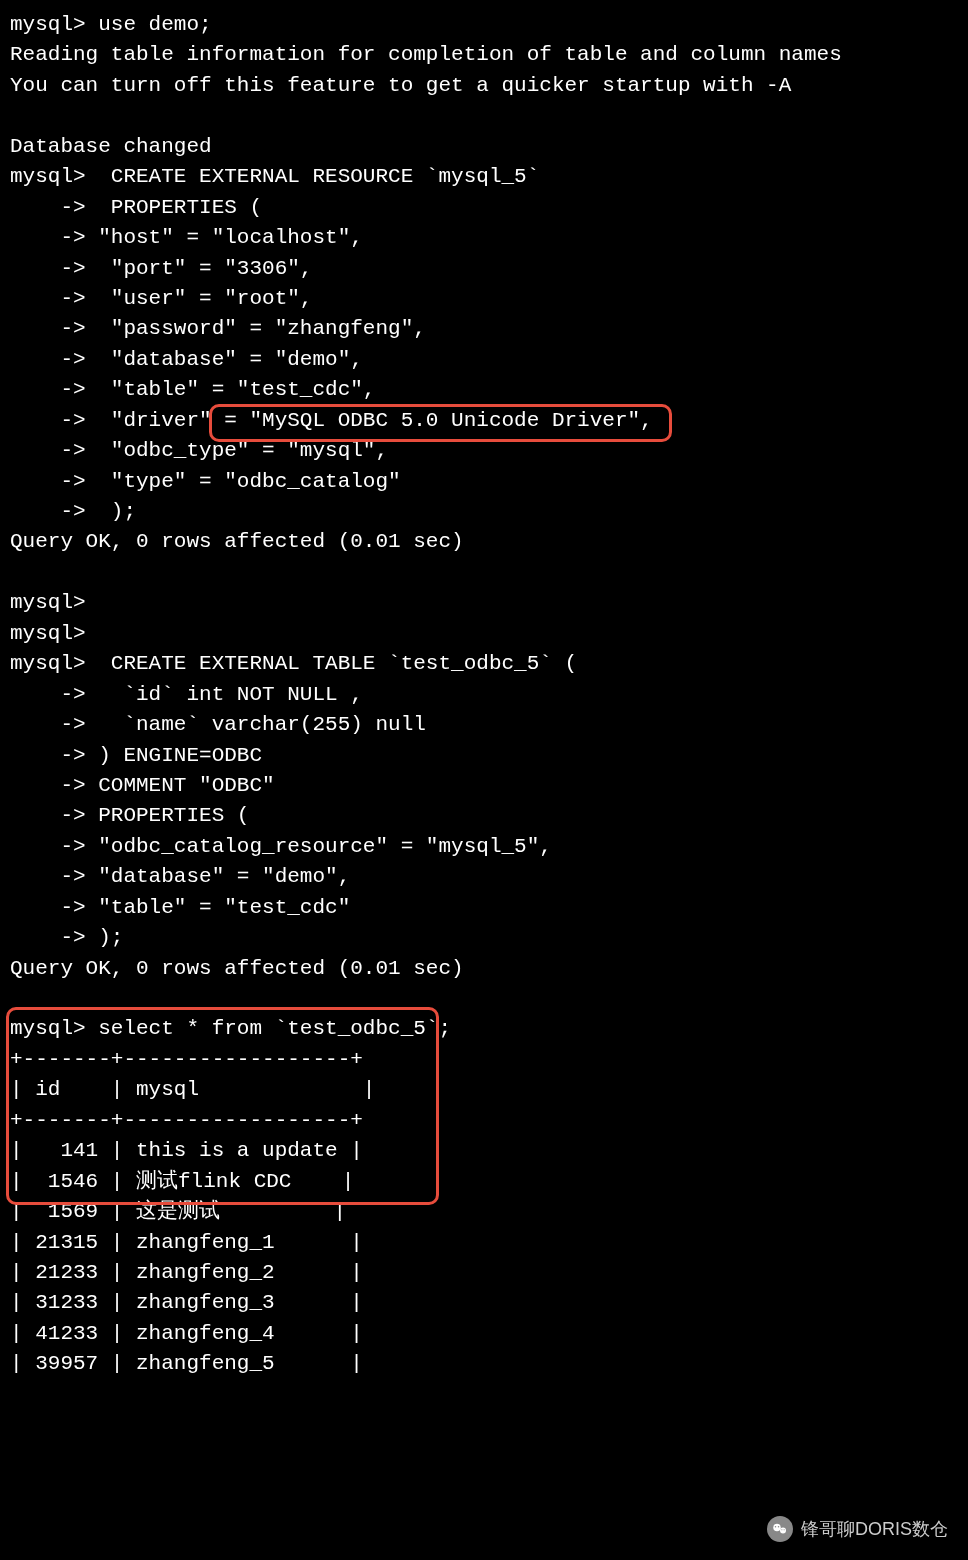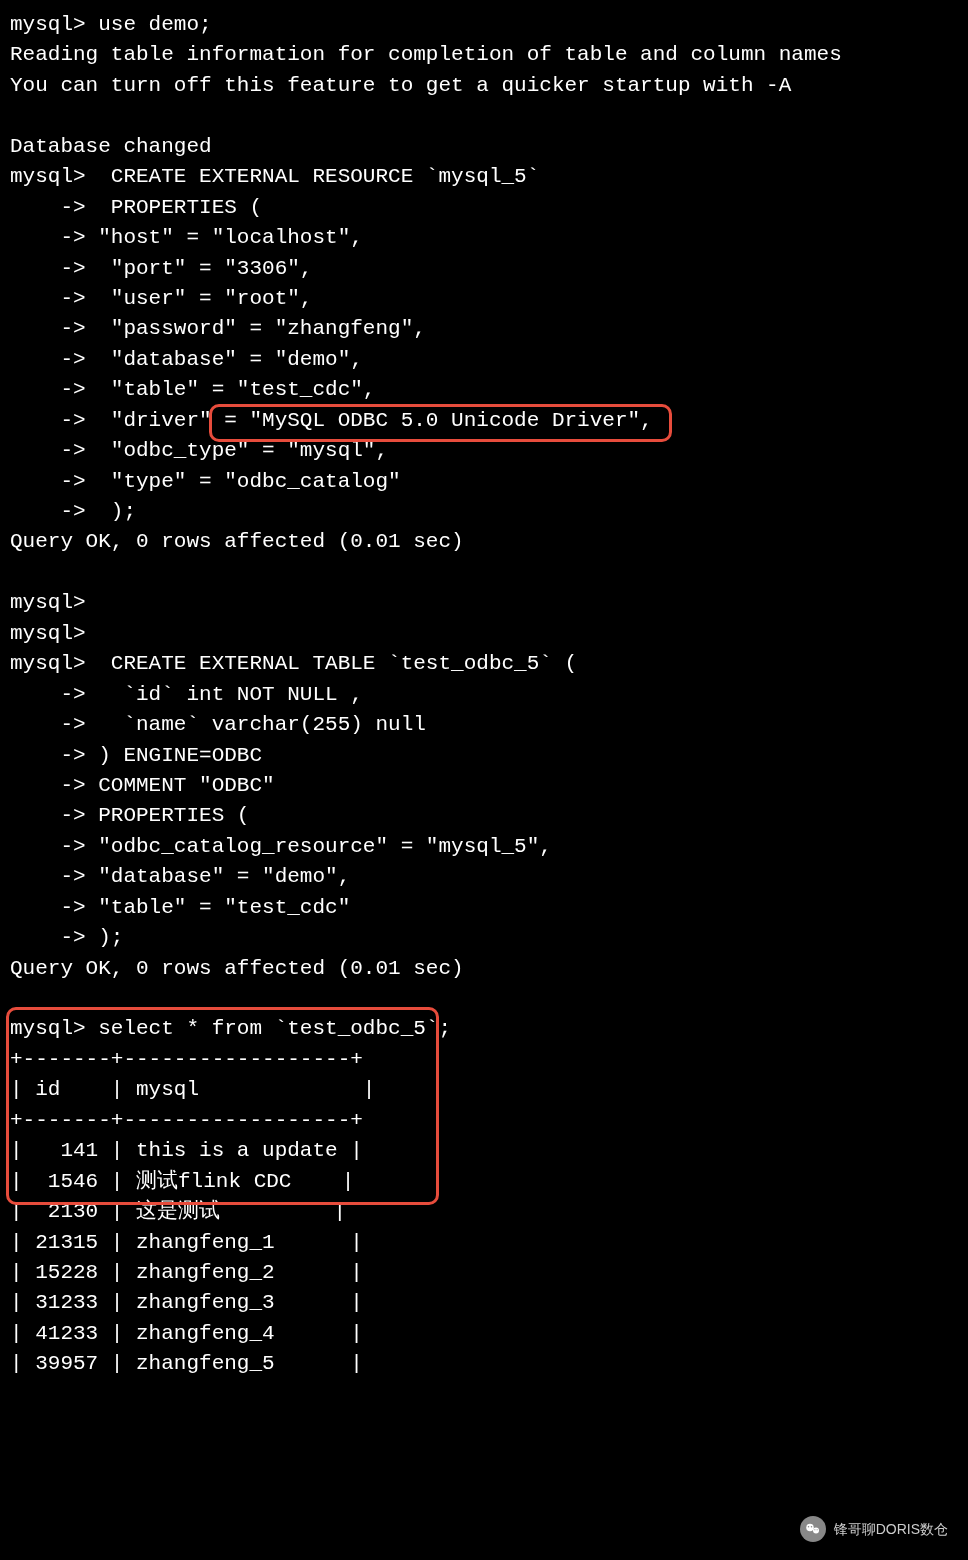--- a/index.html
+++ b/index.html
@@ -39,21 +39,21 @@
     pointer-events: none;
   }
   .watermark {
     position: absolute;
     bottom: 18px;
     right: 20px;
     display: flex;
     align-items: center;
     gap: 8px;
     color: #ccc;
-    font-size: 14px;
+    font-size: 18px;
     font-family: sans-serif;
   }
   .watermark-icon {
     width: 26px;
     height: 26px;
     background: #888;
     border-radius: 50%;
     display: flex;
     align-items: center;
     justify-content: center;
@@ -94,23 +94,23 @@
 <span>    -&gt; "table" = "test_cdc"</span>
 <span>    -&gt; );</span>
 <span>Query OK, 0 rows affected (0.01 sec)</span>
 <span></span>
 <span>mysql&gt; select * from `test_odbc_5`;</span>
 <span>+-------+------------------+</span>
 <span>| id    | mysql             |</span>
 <span>+-------+------------------+</span>
 <span>|   141 | this is a update |</span>
 <span>|  1546 | 测试flink CDC    |</span>
-<span>|  2130 | 这是测试         |</span>
+<span>|  1569 | 这是测试         |</span>
 <span>| 21315 | zhangfeng_1      |</span>
-<span>| 15228 | zhangfeng_2      |</span>
+<span>| 21233 | zhangfeng_2      |</span>
 <span>| 31233 | zhangfeng_3      |</span>
 <span>| 41233 | zhangfeng_4      |</span>
 <span>| 39957 | zhangfeng_5      |</span></div>
 
 <div class="highlight-box-1"></div>
 <div class="highlight-box-2"></div>
 
 <div class="watermark">
   <span class="watermark-icon">
     <svg width="18" height="18" viewBox="0 0 24 24" fill="#fff">

